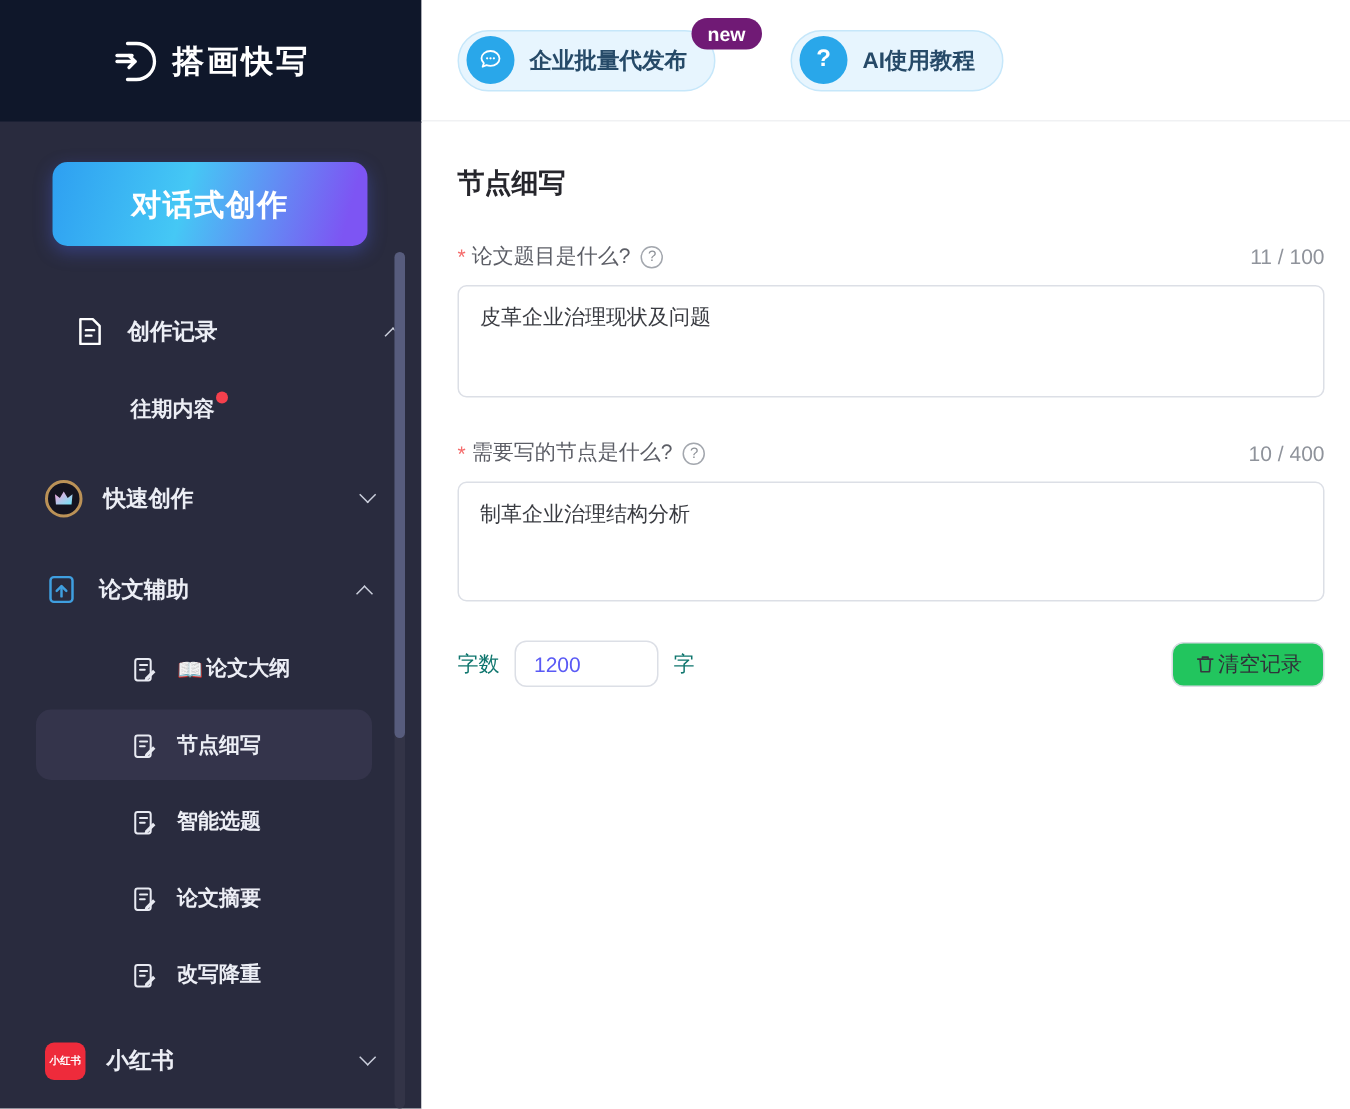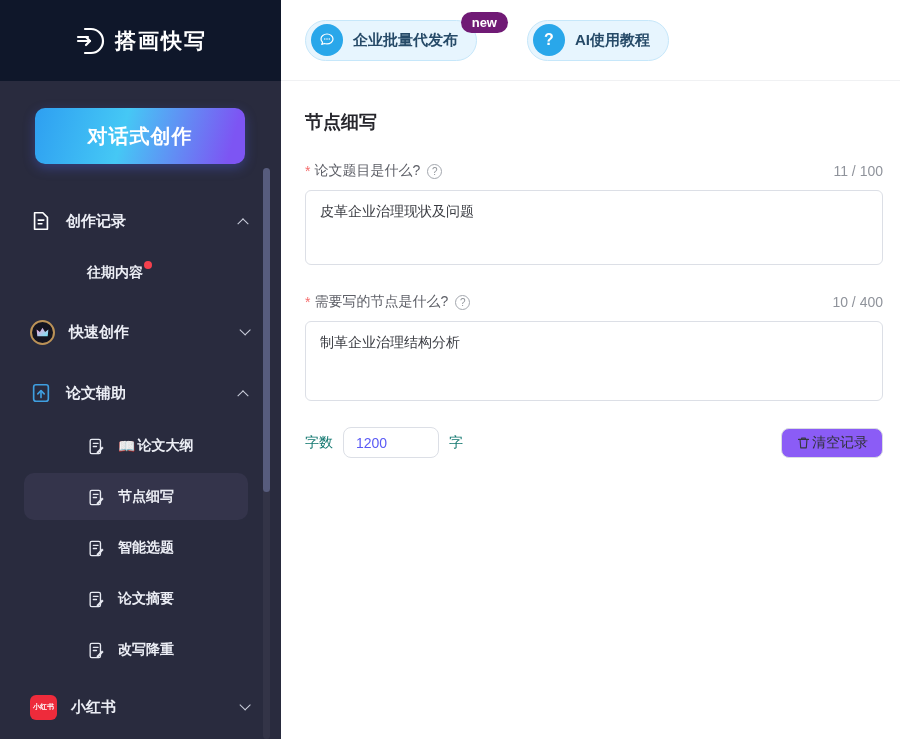--- a/index.html
+++ b/index.html
@@ -74,21 +74,21 @@
 
   textarea.field-input { display:block; margin-top:10px; width:578px; height:75px;
     border:1px solid #dcdfe6; border-radius:6px; padding:10px 14px; font-size:14px; color:#3a3c42;
     resize:none; outline:none; font-family:inherit; line-height:1.5; }
   textarea.tall { height:80px; }
 
   .bottom-row { display:flex; align-items:center; margin-top:26px; width:578px; }
   .purple-label { color:#0f766e; font-size:14px; }
   .count-input { width:96px; height:31px; border:1px solid #dcdfe6; border-radius:8px;
     margin:0 10px; padding:0 12px; color:#5a5af5; font-size:14px; outline:none; font-family:inherit; }
-  .clear-btn { margin-left:auto; height:30px; padding:0 14px; background:#8b5cf6;
+  .clear-btn { margin-left:auto; height:30px; padding:0 14px; background:#22c55e;
     border:1px solid #d9dce3; border-radius:8px; display:flex; align-items:center; gap:1px;
     cursor:pointer; }
   .clear-btn span { color:#303239; font-size:14px; }
 </style>
 </head>
 <body>
 
 <div class="sidebar">
 
   <div class="logo-block">
@@ -100,21 +100,21 @@
     </svg>
     <span class="logo-text">搭画快写</span>
   </div>
 
   <div class="cta-button">
     <span>对话式创作</span>
   </div>
 
   <div class="selected-bg"></div>
 
-  <div class="nav-row" style="top:197px;">
+  <div class="nav-row" style="top:197px;margin-left:19px;">
     <svg width="22" height="22" viewBox="0 0 24 24" fill="none" stroke="#fff" stroke-width="1.8">
       <path d="M5 3h9l5 5v13H5z" stroke-linejoin="round"></path>
       <path d="M9 11h6M9 15h4" stroke-linecap="round"></path>
     </svg>
     <span class="label">创作记录</span>
     <i class="chev up"></i>
   </div>
 
   <div class="nav-row nav-sub" style="top:253px;height:40px;">
     <span class="label" style="margin-left:0;font-weight:bold;">往期内容</span>

